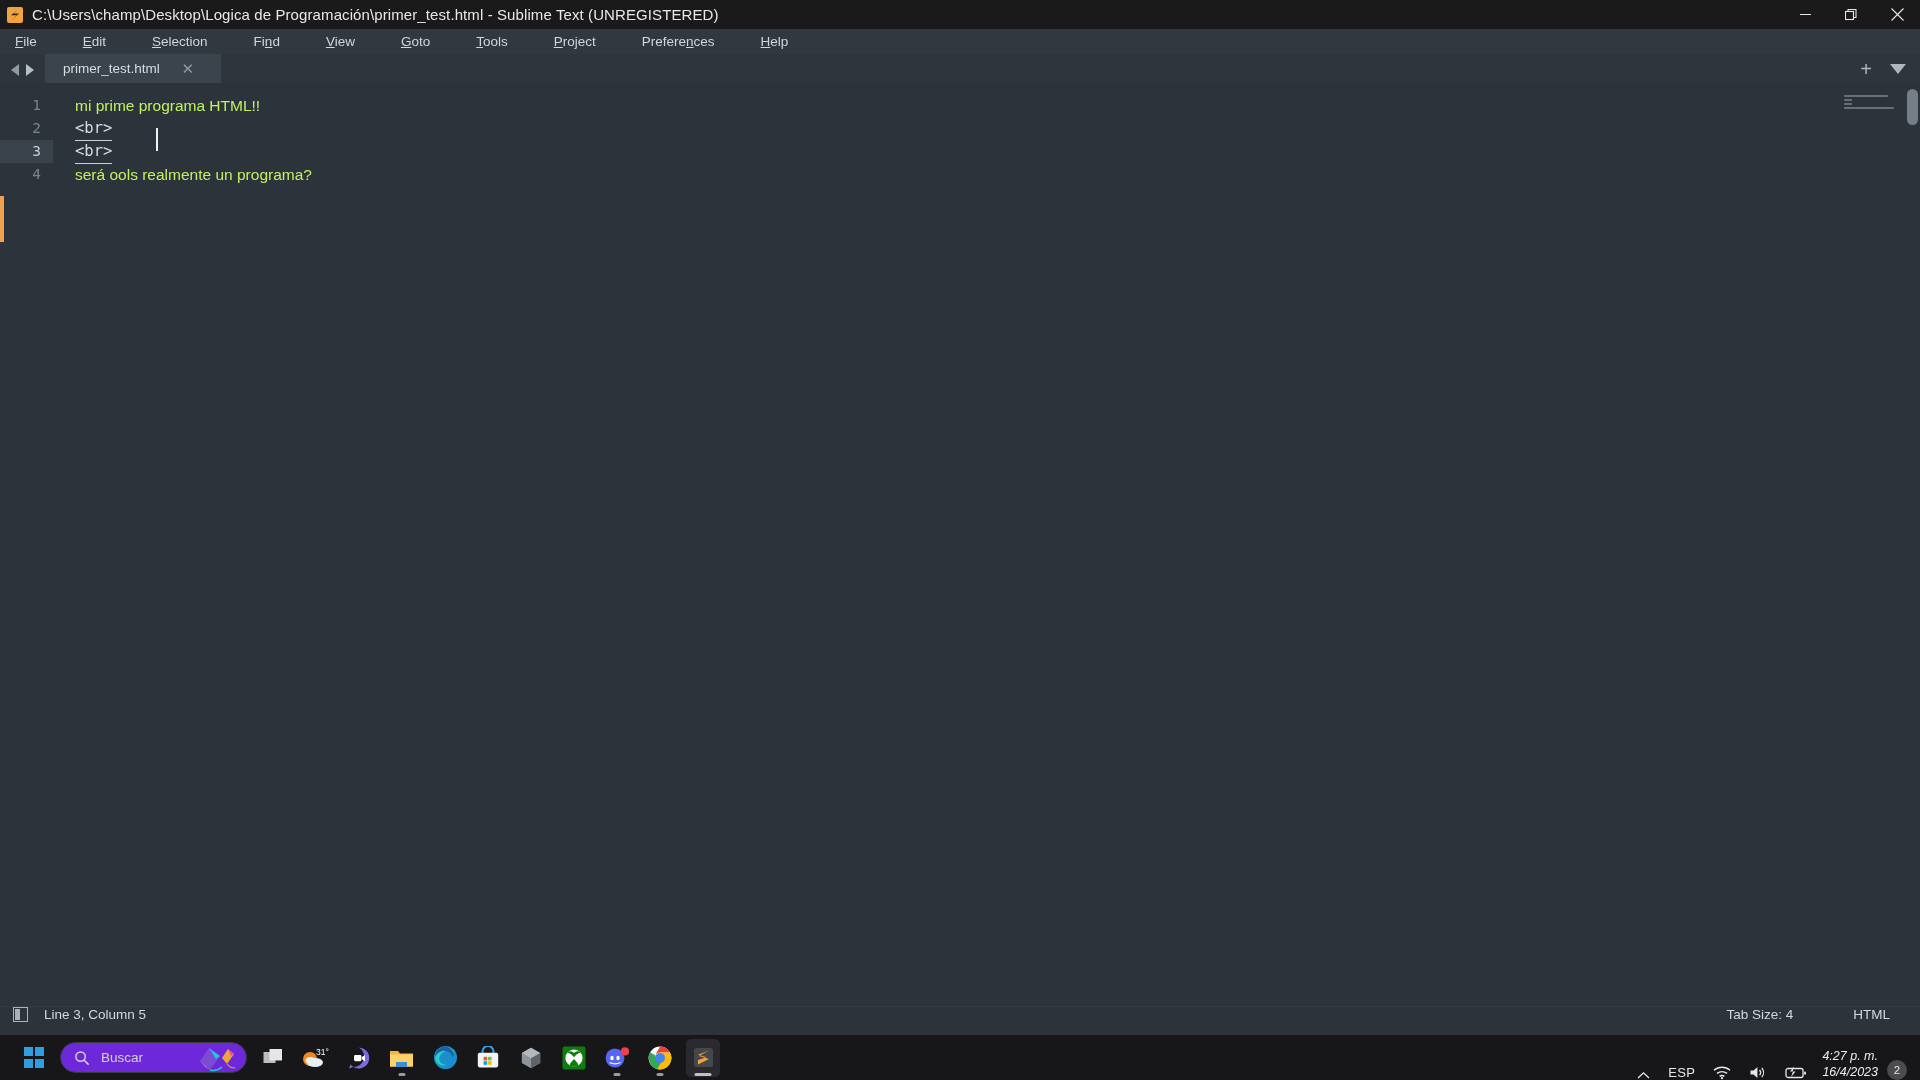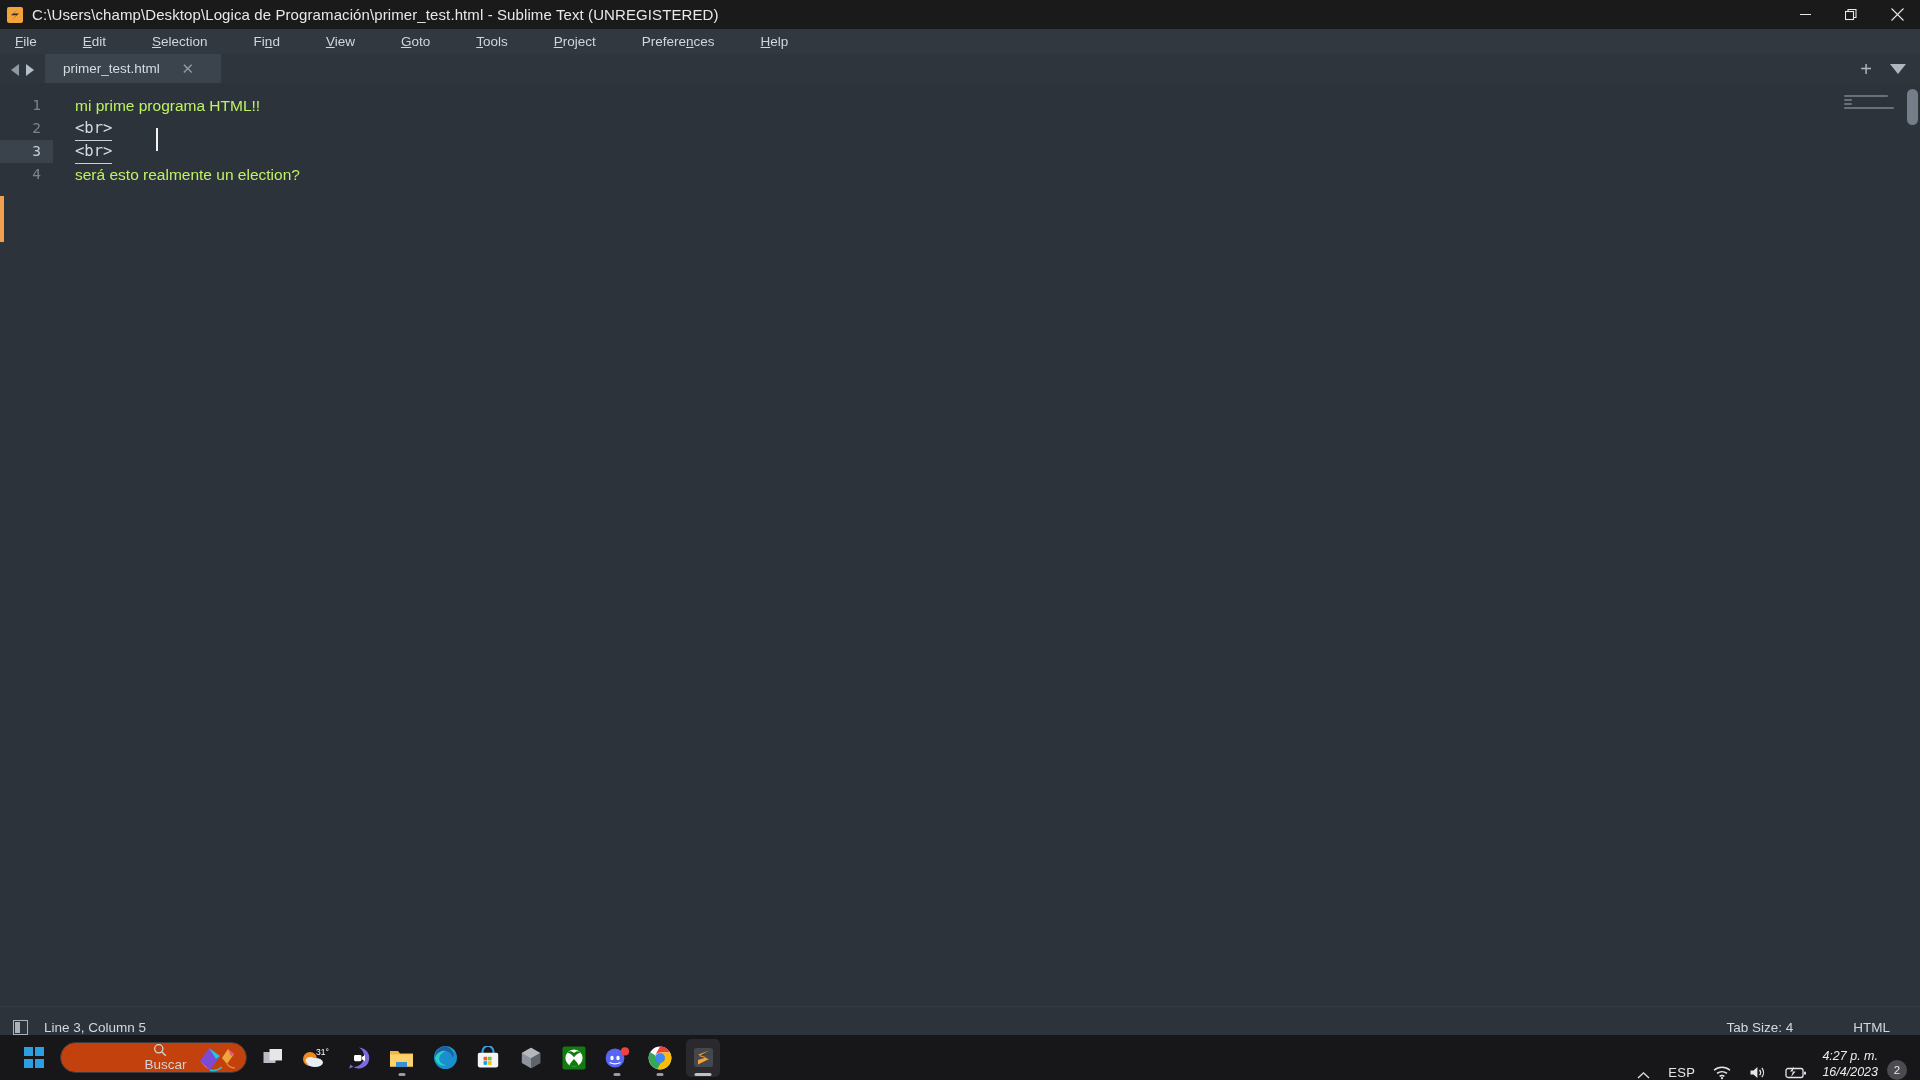--- a/index.html
+++ b/index.html
@@ -110,21 +110,21 @@
   #scrollbar-track{
     position:absolute;right:2px;top:6px;width:11px;bottom:6px;
   }
   #scrollbar-thumb{
     width:11px;height:36px;background:#757e88;border-radius:6px;
   }
 
   
   #statusbar{
     position:absolute;left:0;right:0;bottom:45px;height:29px;
-    background:#2d333b;display:flex;align-items:flex-end;
+    background:#2d333b;display:flex;align-items:flex-start;
     border-top:1px solid #343b44;
   }
   #status-icon{
     width:15px;height:15px;border:1.6px solid #aab2bb;margin-left:13px;margin-right:16px;
     position:relative;flex:none;
   }
   #status-icon:after{
     content:"";position:absolute;left:1px;top:1px;bottom:1px;width:5px;background:#aab2bb;
   }
   #status-pos{ color:#d2d8de;font-size:13.5px; }
@@ -137,22 +137,22 @@
     display:flex;align-items:center;
   }
   #tb-center{
     position:absolute;left:0;right:0;display:flex;align-items:center;gap:9px;
     padding-left:17px;
   }
   #start-btn{ width:34px;height:34px;display:flex;align-items:center;justify-content:center;}
   .winlogo{ display:grid;grid-template-columns:9px 9px;grid-template-rows:9px 9px;gap:2.5px; }
   .winlogo i{ background:#2d9fe0;display:block; }
   #search-box{
-    width:187px;height:31px;background:#c2410c;border:1px solid #3a3a3e;border-radius:16px;
-    display:flex;align-items:center;padding-left:13px;position:relative;overflow:hidden;flex-direction:column;
+    width:187px;height:31px;background:#6d28d9;border:1px solid #3a3a3e;border-radius:16px;
+    display:flex;align-items:center;padding-left:13px;position:relative;overflow:hidden;
   }
   #search-text{ color:#d3d3d6;font-size:13.5px;margin-left:11px; }
   #kite{ position:absolute;right:6px;top:2px;width:46px;height:28px; }
   .tbicon{
     width:34px;height:38px;display:flex;align-items:center;justify-content:center;
     position:relative;flex:none;
   }
   .tbicon .dot{
     position:absolute;bottom:1px;left:50%;transform:translateX(-50%);
     width:7px;height:3px;background:#9b9b9f;border-radius:2px;
@@ -237,21 +237,21 @@
   </div>
 
   <div id="code">
     <div class="cl">mi prime programa HTML!!</div>
     <div class="tagwrap">
       <span class="tag">&lt;br&gt;</span>
     </div>
     <div class="tagwrap">
       <span class="tag">&lt;br&gt;</span>
     </div>
-    <div class="cl">será esto realmente un election?</div>
+    <div class="cl">será ools realmente un programa?</div>
     <div id="text-caret"></div>
 
     <div id="minimap">
       <div class="mm" style="width:44px"></div>
       <div class="mm" style="width:8px"></div>
       <div class="mm" style="width:8px"></div>
       <div class="mm" style="width:50px"></div>
     </div>
     <div id="scrollbar-track">
       <div id="scrollbar-thumb"></div>

